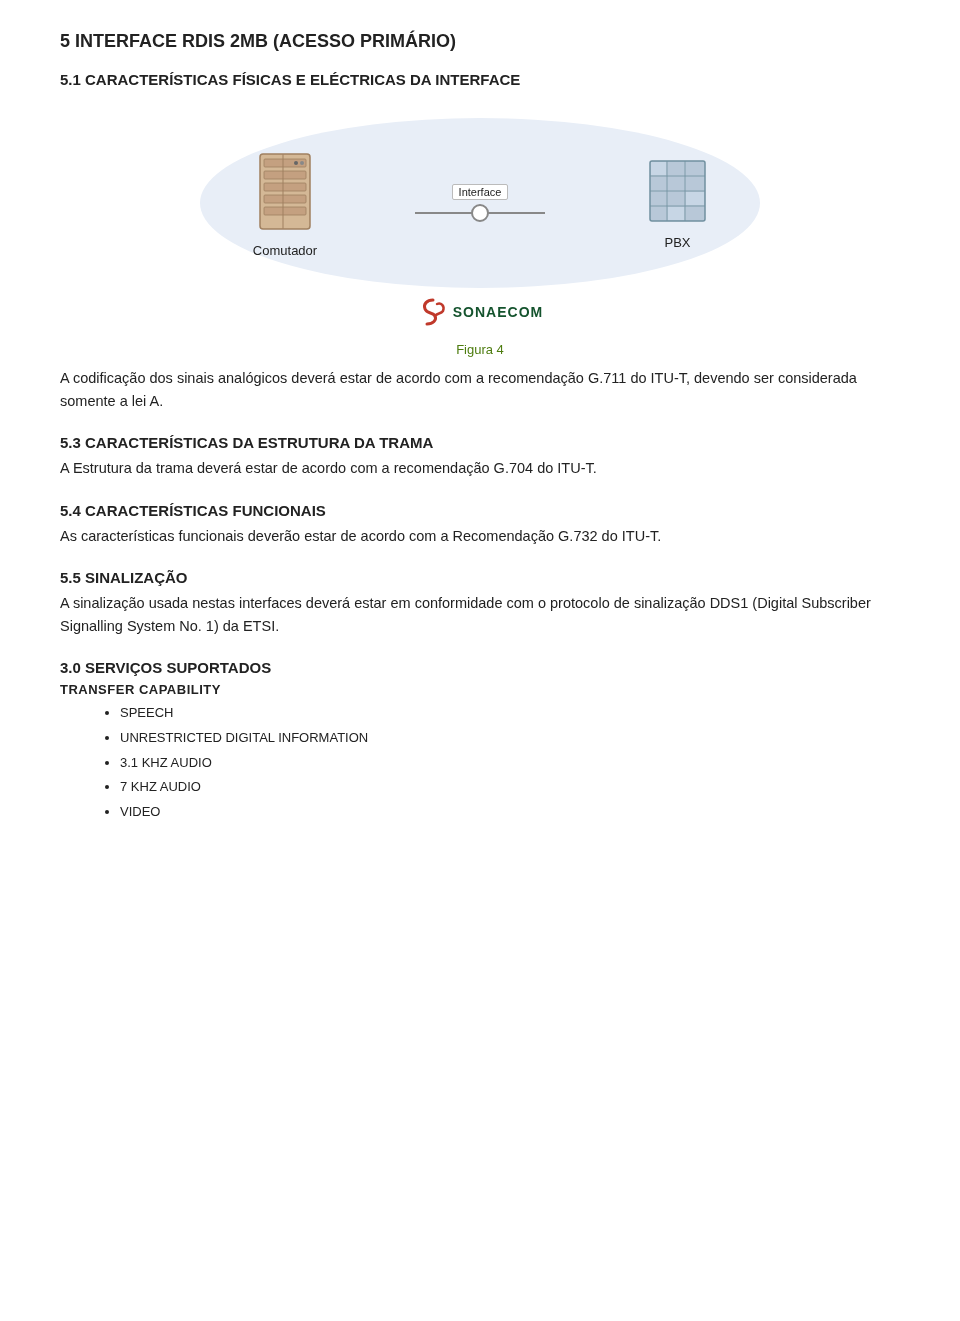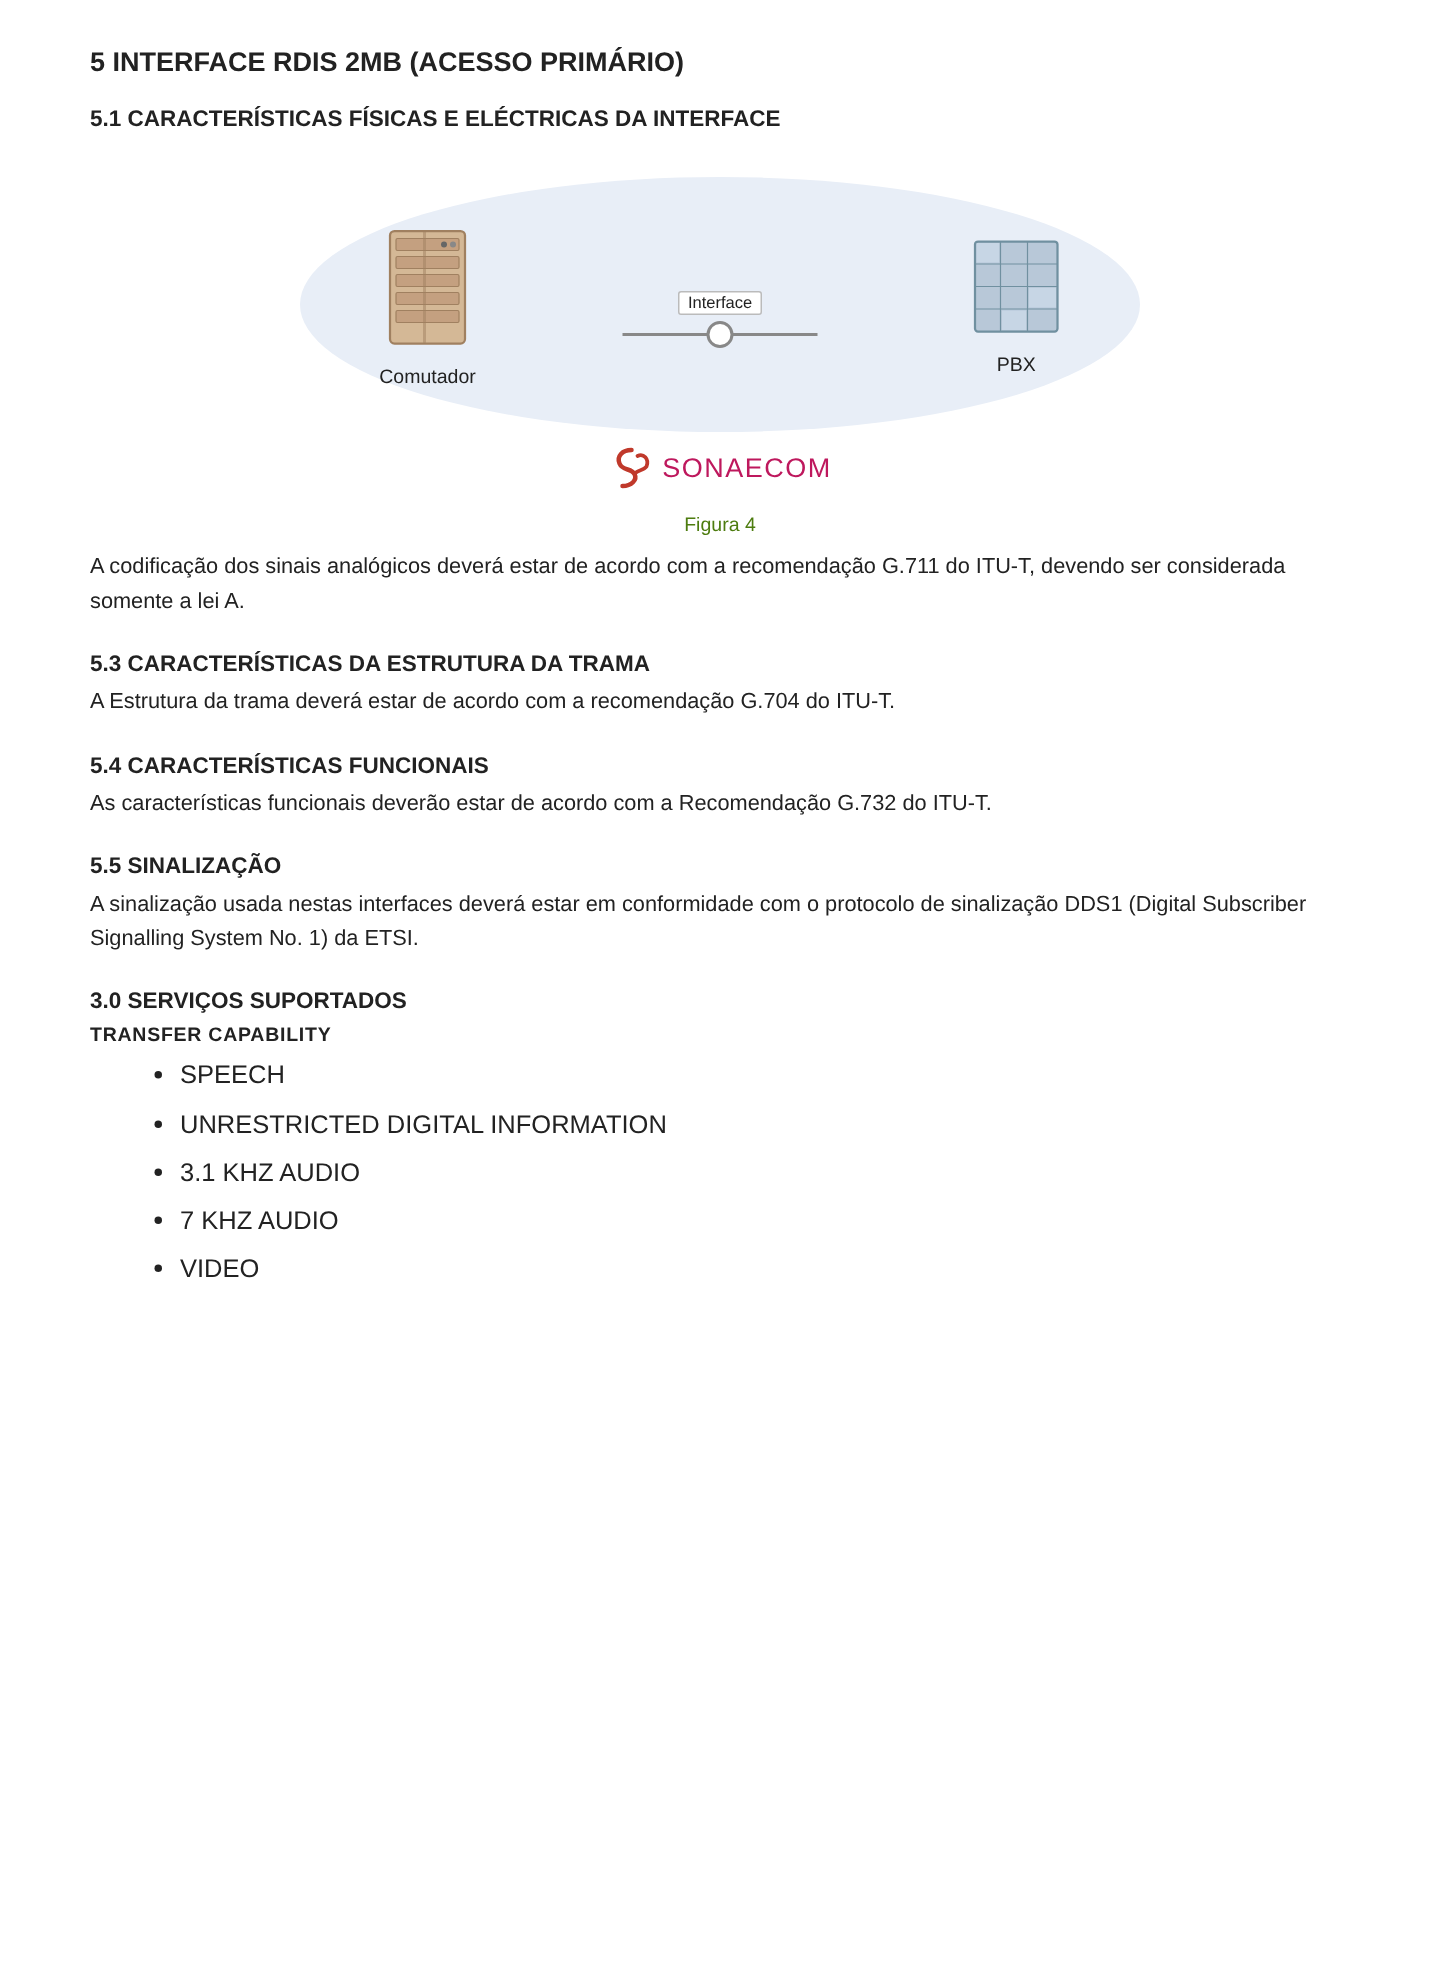--- a/index.html
+++ b/index.html
@@ -72,21 +72,20 @@
 
     
     .diagram-connection {
       position: absolute;
       top: 50%;
       left: 50%;
       transform: translate(-50%, -50%);
       display: flex;
       flex-direction: column;
       align-items: center;
-      margin-top: 10px;
     }
 
     .interface-label {
       font-size: 11px;
       background: #fff;
       border: 1px solid #bbb;
       padding: 1px 6px;
       border-radius: 2px;
       margin-bottom: 4px;
       white-space: nowrap;
@@ -100,23 +99,23 @@
 
     
     .sonaecom-area {
       margin: 8px 0 4px 0;
       display: flex;
       align-items: center;
       gap: 4px;
     }
 
     .sonaecom-logo-text {
-      font-size: 18px;
-      font-weight: normal;
-      color: #be185d;
+      font-size: 14px;
+      font-weight: bold;
+      color: #14532d;
       letter-spacing: 1px;
     }
 
     
     .transfer-capability-label {
       font-size: 13px;
       font-weight: bold;
       text-transform: uppercase;
       margin-bottom: 4px;
       letter-spacing: 0.5px;
@@ -124,21 +123,21 @@
 
     .bullet-list {
       list-style: disc;
       padding-left: 60px;
       font-size: 13.5px;
       line-height: 1.9;
     }
 
     .bullet-list li {
       text-transform: uppercase;
-      font-size: 17px;
+      font-size: 13px;
     }
 
     
     .server-svg {
       width: 70px;
       height: 90px;
     }
     .pbx-svg {
       width: 65px;
       height: 75px;

